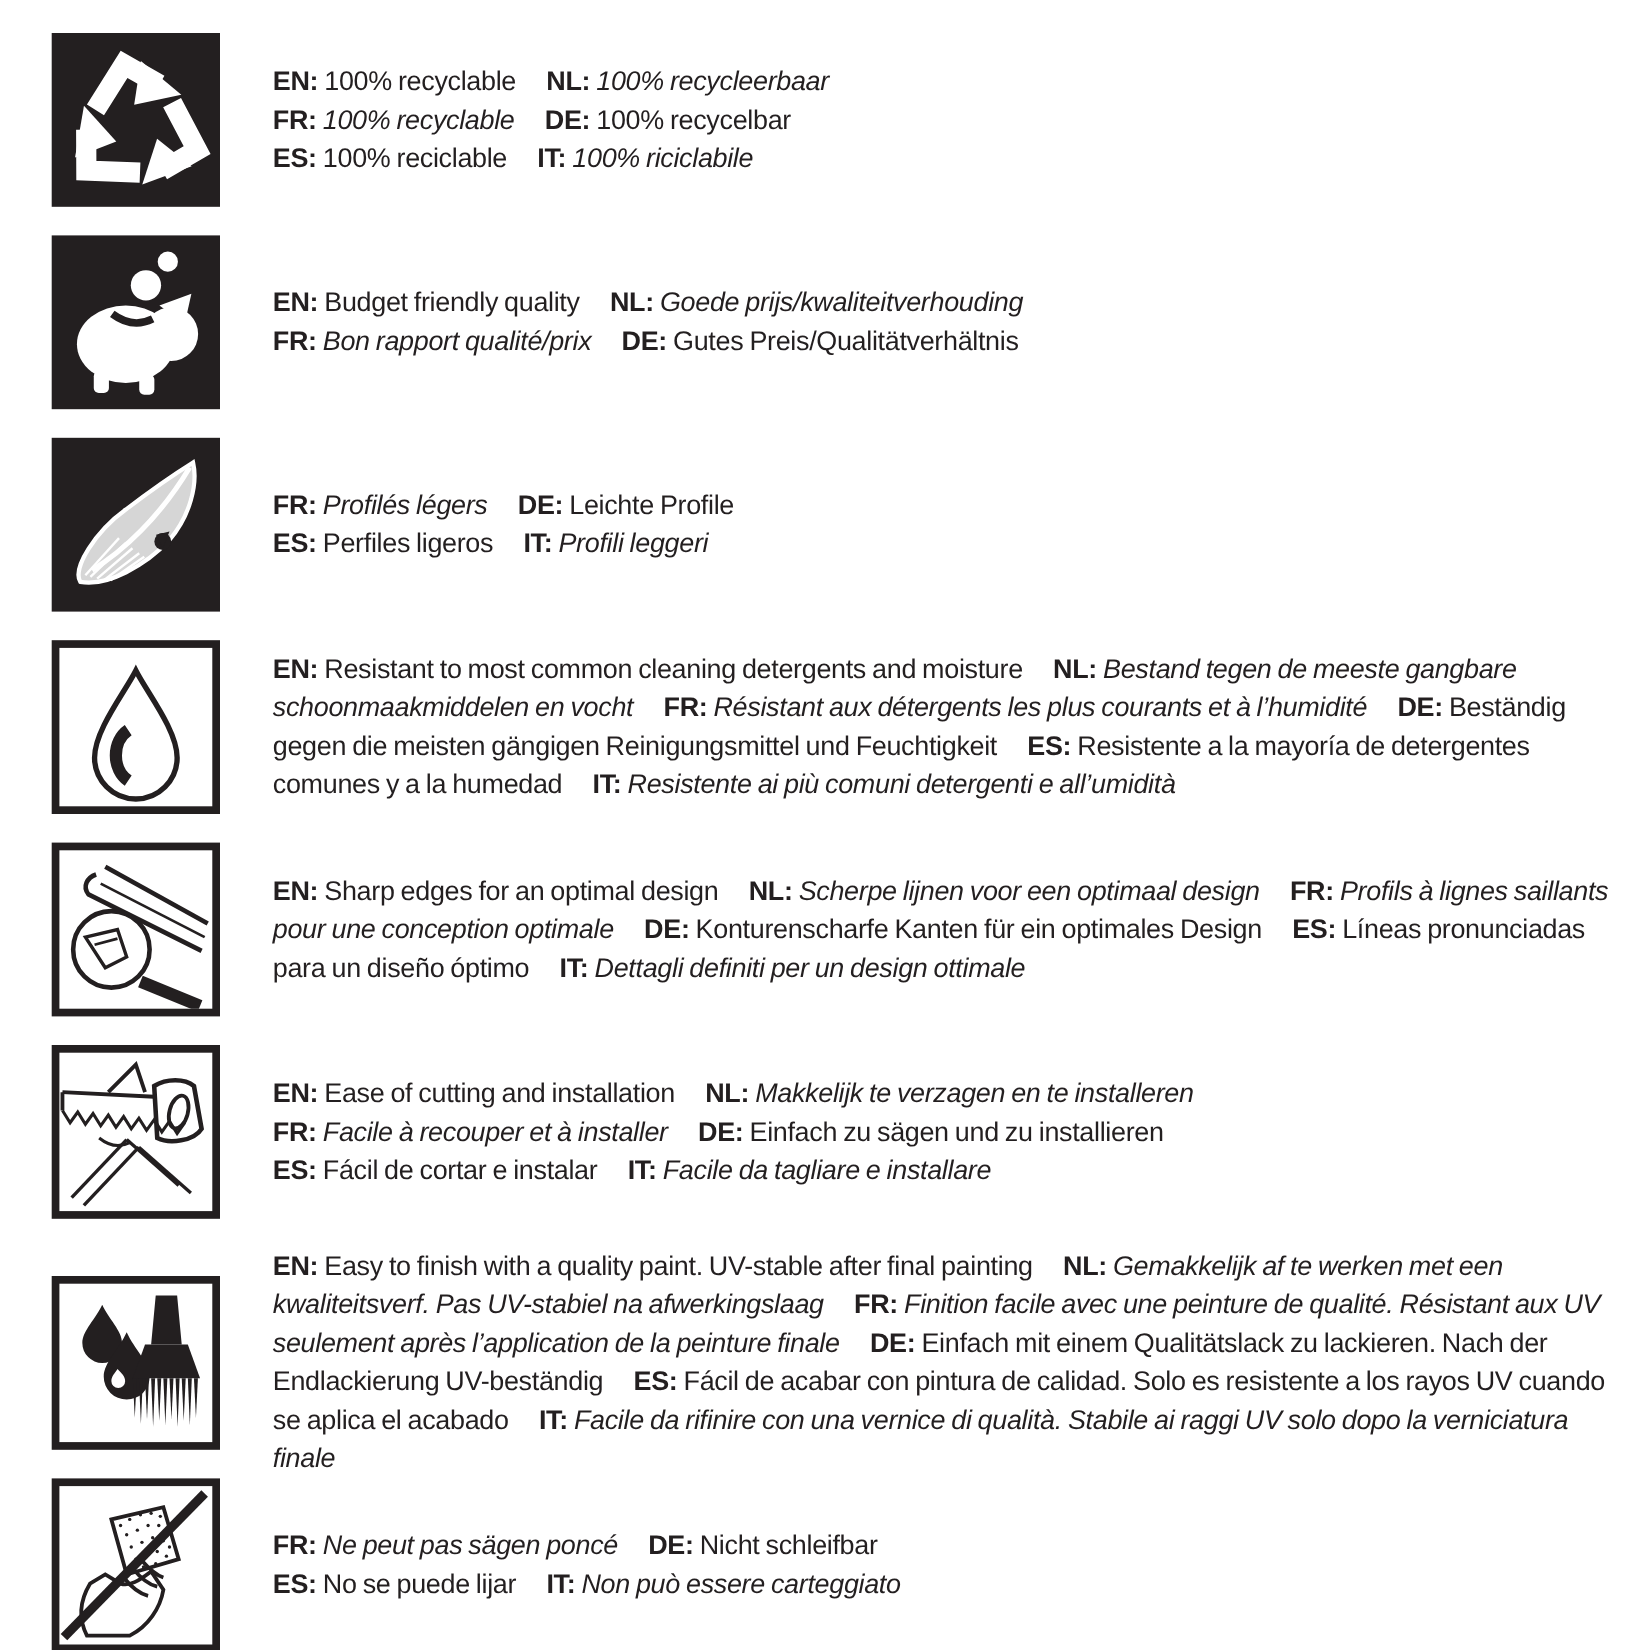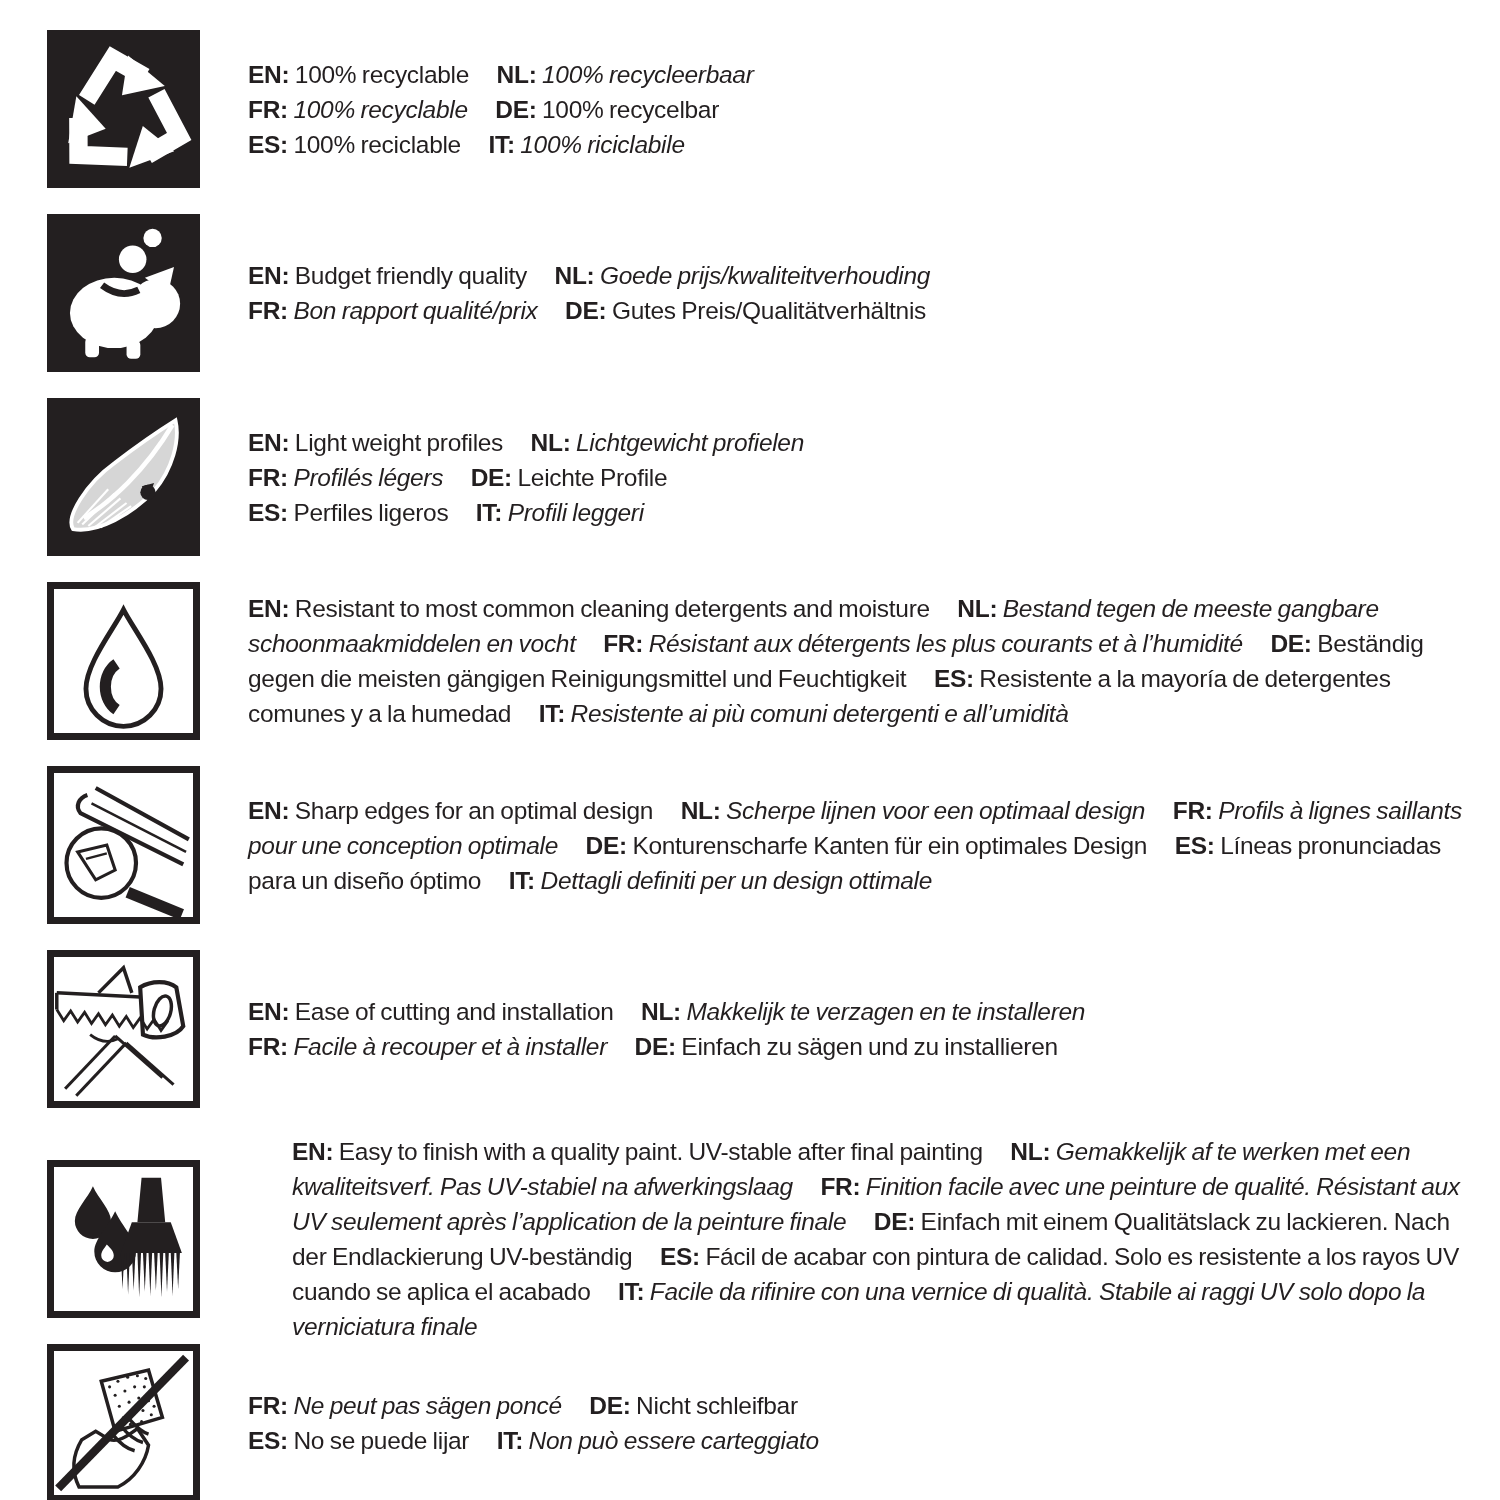--- a/index.html
+++ b/index.html
@@ -6,21 +6,21 @@
   .sheet{
     position:relative;
     width:1500px;height:1500px;
     overflow:hidden;
     box-sizing:border-box;
     padding:30px 36px 0 47px;
     font-family:"Liberation Sans","DejaVu Sans",sans-serif;
     color:#231f20;
   }
   .row{display:flex;align-items:center;margin-bottom:26px;}
-  .row-7{margin-bottom:0;gap:44px;}
+  .row-7{margin-bottom:0;}
   .icon{
     flex:0 0 153px;width:153px;height:158px;
     box-sizing:border-box;display:flex;align-items:center;justify-content:center;
   }
   .icon.dark{background:#231f20;}
   .icon.light{background:#ffffff;border:7px solid #231f20;}
   .icon svg{width:100%;height:100%;display:block;}
   .desc{
     margin:0 0 0 48px;flex:1 1 auto;
     font-size:24.5px;line-height:35px;letter-spacing:-0.3px;word-spacing:-1px;
@@ -109,24 +109,20 @@
             <path d="M27,82 L48,64"></path>
           <path d="M31,83 L52,67"></path>
             <path d="M35,83 L55,69"></path>
         </g>
         <circle cx="66" cy="60" r="5" fill="#231f20"></circle>
         <polygon points="62,56 70,54 66,64" fill="#231f20"></polygon>
       </svg>
     </div>
     <p class="desc">
       <span class="line">
-        <span class="seg"><b>EN:</b> <span>Light weight profiles</span></span>
-        <span class="seg"><b>NL:</b> <span class="i">Lichtgewicht profielen</span></span>
-      </span>
-      <span class="line">
         <span class="seg"><b>FR:</b> <span class="i">Profilés légers</span></span>
         <span class="seg"><b>DE:</b> <span>Leichte Profile</span></span>
       </span>
       <span class="line">
         <span class="seg"><b>ES:</b> <span>Perfiles ligeros</span></span>
         <span class="seg"><b>IT:</b> <span class="i">Profili leggeri</span></span>
       </span>
     </p>
   </div>
 
@@ -190,20 +186,24 @@
       </svg>
     </div>
     <p class="desc">
       <span class="line">
         <span class="seg"><b>EN:</b> <span>Ease of cutting and installation</span></span>
         <span class="seg"><b>NL:</b> <span class="i">Makkelijk te verzagen en te installeren</span></span>
       </span>
       <span class="line">
         <span class="seg"><b>FR:</b> <span class="i">Facile à recouper et à installer</span></span>
         <span class="seg"><b>DE:</b> <span>Einfach zu sägen und zu installieren</span></span>
+      </span>
+      <span class="line">
+        <span class="seg"><b>ES:</b> <span>Fácil de cortar e instalar</span></span>
+        <span class="seg"><b>IT:</b> <span class="i">Facile da tagliare e installare</span></span>
       </span>
     </p>
   </div>
 
   <div class="row row-7">
     <div class="icon light">
       <svg viewBox="0 0 100 100">
         <g fill="#231f20">
           <path d="M28,12 C24,21 15,29 15,37 a13,13 0 0 0 26,0 C41,29 32,21 28,12 Z"></path>
           <path d="M44,30 C39,41 29,50 29,59 a15,15 0 0 0 30,0 C59,50 49,41 44,30 Z"></path>

